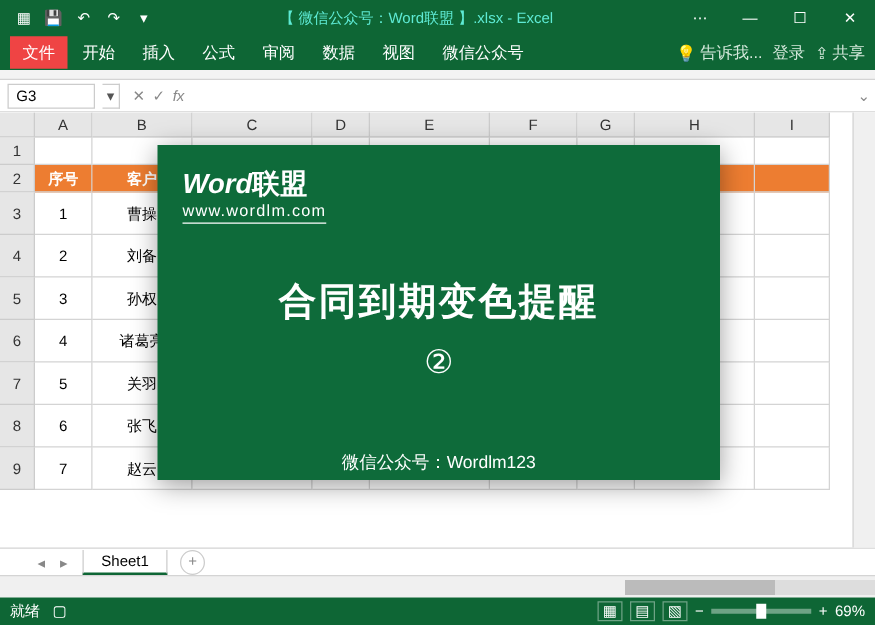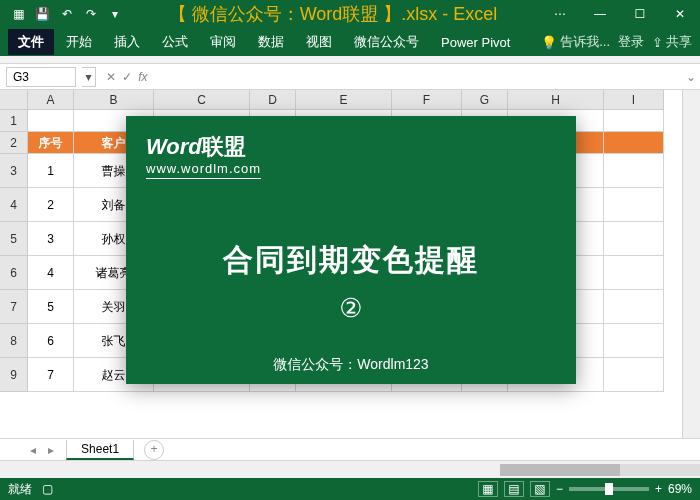--- a/index.html
+++ b/index.html
@@ -1,25 +1,25 @@
 <!DOCTYPE html>
 <html><head>
 <meta charset="utf-8">
 <style>
 *{margin:0;padding:0;box-sizing:border-box;font-family:"Microsoft YaHei",SimSun,sans-serif}
 body{width:700px;height:500px;overflow:hidden;background:#fff;font-size:12px;position:relative}
 .titlebar{height:28px;background:#0e6635;display:flex;align-items:center;color:#fff}
 .qat{display:flex;gap:2px;padding-left:8px}
 .qat-btn{width:22px;height:22px;display:flex;align-items:center;justify-content:center;color:#fff}
-.title-text{flex:1;text-align:center;color:#eab308;font-size:18px}
+.title-text{flex:1;text-align:center;color:#5eead4;font-size:12px}
 .win-ctrls{display:flex}
 .win-btn{width:40px;height:28px;display:flex;align-items:center;justify-content:center;color:#fff}
 .ribbon-tabs{height:28px;background:#0e6635;display:flex;align-items:center;padding:0 8px;gap:2px;color:#fff;font-size:13px}
 .rtab{padding:4px 10px;cursor:pointer}
-.rtab.file{background:#0f172a;font-weight:bold}
+.rtab.file{background:#ef4444;font-weight:normal}
 .ribbon-right{margin-left:auto;display:flex;gap:8px;align-items:center;color:#d4e8db}
 .ribbon-right span{display:flex;align-items:center;gap:3px}
 .ribbon-body{height:8px;background:#f3f3f3;border-bottom:1px solid #d4d4d4}
 .formula-bar{height:26px;display:flex;align-items:center;border-bottom:1px solid #d4d4d4;background:#fff}
 .name-box{width:70px;height:20px;border:1px solid #ccc;margin:0 6px;padding:0 6px;display:flex;align-items:center;font-size:12px;background:#fff}
 .name-drop{width:14px;text-align:center;color:#555;border:1px solid #ccc;border-left:none;height:20px;line-height:18px}
 .fx-btns{display:flex;gap:6px;padding:0 10px;color:#888}
 .fx-input{flex:1;height:20px;border:none;padding:0 4px}
 .fb-expand{width:18px;text-align:center;color:#888}
 .grid-area{height:348px;display:flex;background:#fff}
@@ -41,23 +41,23 @@
 .stab-add{width:20px;height:20px;border:1px solid #ccc;border-radius:10px;text-align:center;line-height:16px;color:#888;margin-left:6px}
 .statusbar{height:22px;background:#0e6635;color:#fff;display:flex;align-items:center;padding:0 8px;font-size:12px;gap:10px}
 .sb-right{margin-left:auto;display:flex;align-items:center;gap:6px}
 .view-btn{width:20px;height:16px;border:1px solid rgba(255,255,255,.4);display:flex;align-items:center;justify-content:center}
 .zoom-slider{width:80px;height:4px;background:rgba(255,255,255,.4);position:relative}
 .zoom-thumb{position:absolute;left:36px;top:-4px;width:8px;height:12px;background:#fff}
 .overlay{position:absolute;left:126px;top:116px;width:450px;height:268px;background:#0e6b3a;color:#fff;box-shadow:0 4px 20px rgba(0,0,0,.4);padding:16px 20px}
 .ov-logo{font-size:22px;font-style:italic;font-weight:bold}
 .ov-logo .lm{font-style:normal}
 .ov-url{font-size:13px;letter-spacing:1px;border-bottom:1px solid #fff;display:inline-block;padding-bottom:2px;margin-top:-2px}
-.ov-title{font-size:30px;font-weight:bold;text-align:center;margin-top:61px;letter-spacing:2px}
+.ov-title{font-size:30px;font-weight:bold;text-align:center;margin-top:42px;letter-spacing:2px}
 .ov-num{text-align:center;font-size:26px;margin-top:12px}
-.ov-foot{text-align:center;font-size:14px;margin-top:32px}
+.ov-foot{text-align:center;font-size:14px;margin-top:56px}
 .vscroll{width:18px;background:#f0f0f0;border-left:1px solid #d4d4d4}
 </style>
 </head>
 <body>
 
 <div class="titlebar">
   <div class="qat">
     <div class="qat-btn">▦</div>
     <div class="qat-btn">💾</div>
     <div class="qat-btn">↶</div>
@@ -75,21 +75,20 @@
 
 <div class="ribbon-tabs">
   <div class="rtab file">文件</div>
   <div class="rtab">开始</div>
   <div class="rtab">插入</div>
   <div class="rtab">公式</div>
   <div class="rtab">审阅</div>
   <div class="rtab">数据</div>
   <div class="rtab">视图</div>
   <div class="rtab">微信公众号</div>
-  <div class="rtab">Power Pivot</div>
   <div class="ribbon-right">
     <span>
         <span>💡</span>
         <span>告诉我...</span>
       </span>
     <span>登录</span>
     <span>
         <span>⇪</span>
         <span>共享</span>
       </span>

